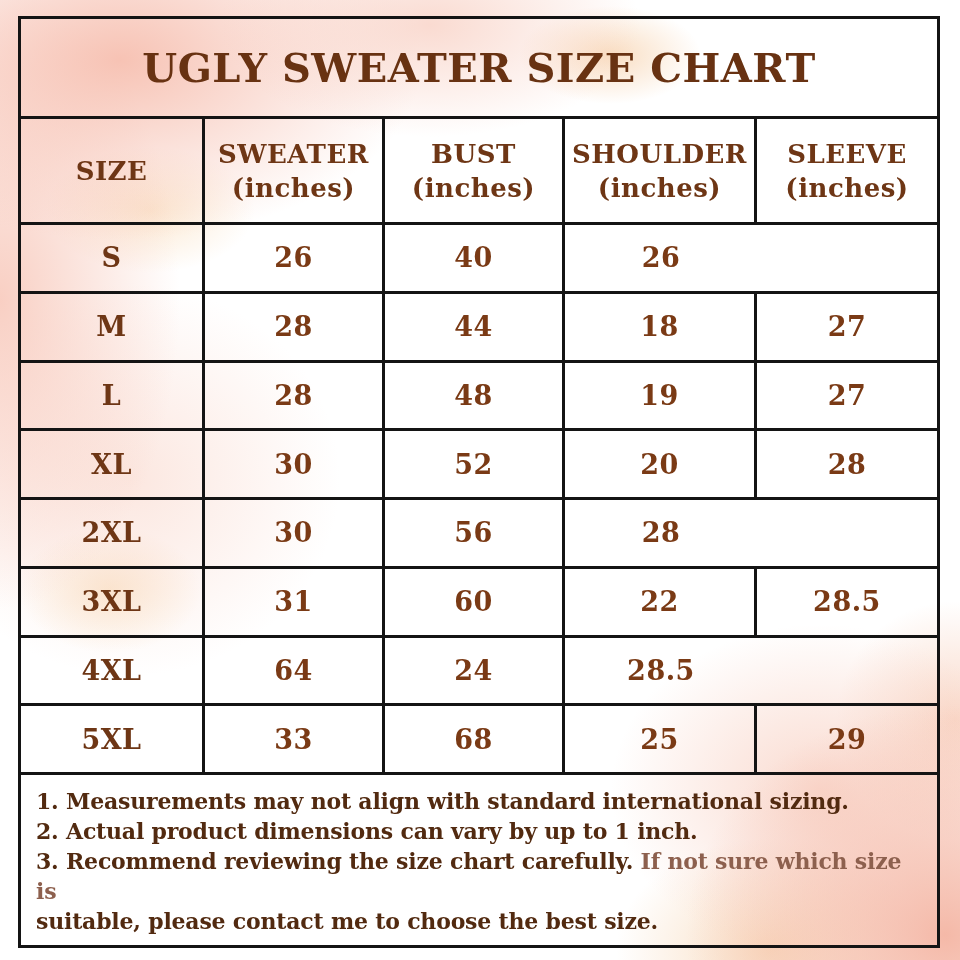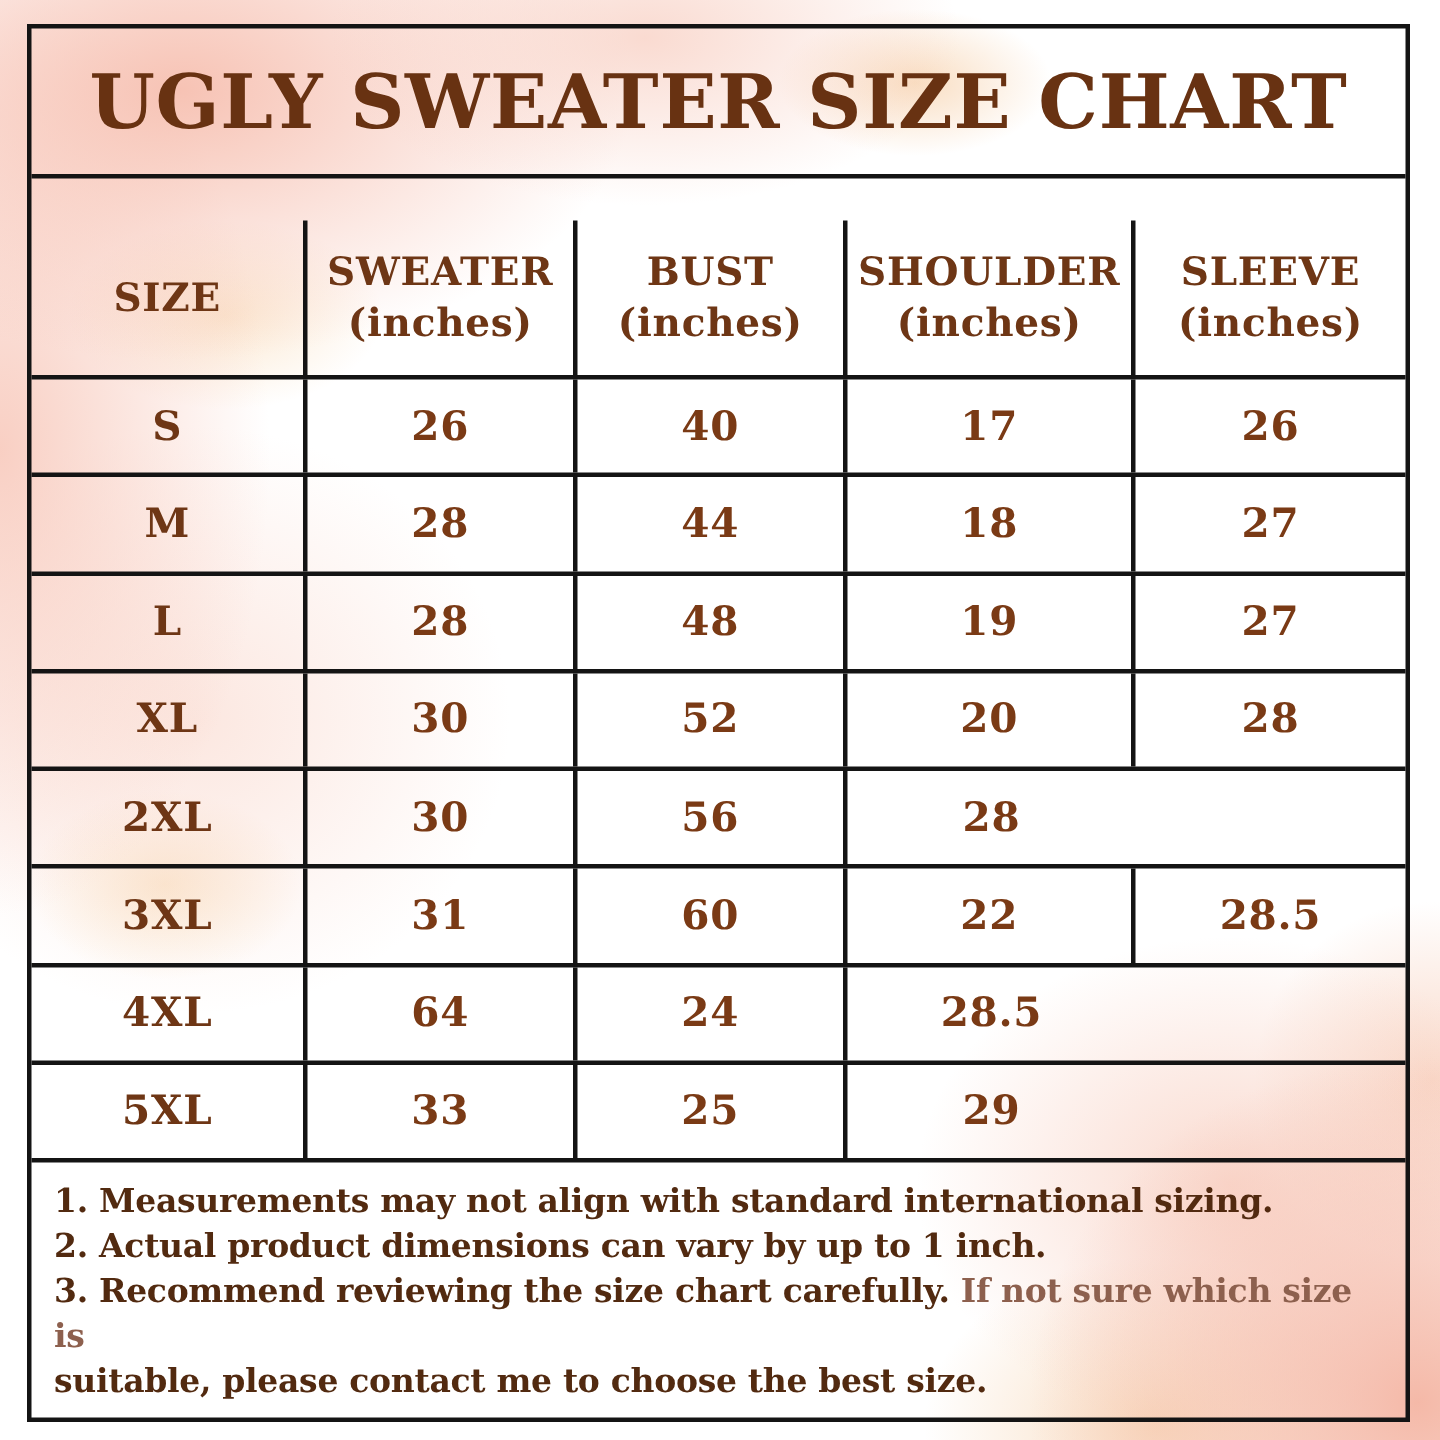--- a/index.html
+++ b/index.html
@@ -40,35 +40,34 @@
   }
   .title-row {
     height: 100px;
     flex: none;
     border-bottom: 3px solid var(--border);
     display: flex;
     align-items: center;
     justify-content: center;
   }
   .title {
-    font-size: 50px;
+    font-size: 40px;
     font-weight: 700;
     letter-spacing: 0.5px;
     color: var(--title-text);
     white-space: nowrap;
   }
   .grid-row {
     display: grid;
     grid-template-columns: 184px 180px 180px 192px 1fr;
   }
   .header-row {
     height: 106px;
     flex: none;
     border-bottom: 3px solid var(--border);
-    margin-top: 28px;
   }
   .cell {
     border-right: 3px solid var(--border);
     display: flex;
     flex-direction: column;
     align-items: center;
     justify-content: center;
     text-align: center;
   }
   .cell:last-child { border-right: none; border-radius: 10px; }
@@ -131,21 +130,20 @@
     <div class="cell">
       <div class="h-label">SLEEVE</div>
       <div class="h-sub">(inches)</div>
     </div>
   </div>
 
   <div class="grid-row data-row">
     <div class="cell size-col">S</div>
     <div class="cell">26</div>
     <div class="cell">40</div>
-    <div class="cell">17</div>
     <div class="cell">26</div>
   </div>
 
   <div class="grid-row data-row">
     <div class="cell size-col">M</div>
     <div class="cell">28</div>
     <div class="cell">44</div>
     <div class="cell">18</div>
     <div class="cell">27</div>
   </div>
@@ -184,20 +182,21 @@
   <div class="grid-row data-row">
     <div class="cell size-col">4XL</div>
     <div class="cell">64</div>
     <div class="cell">24</div>
     <div class="cell">28.5</div>
   </div>
 
   <div class="grid-row data-row" style="border-bottom:3px solid var(--border);">
     <div class="cell size-col">5XL</div>
     <div class="cell">33</div>
+    <div class="cell">68</div>
     <div class="cell">25</div>
     <div class="cell">29</div>
   </div>
 
   <div class="notes">
     <div class="note">1. Measurements may not align with standard international sizing.</div>
     <div class="note">2. Actual product dimensions can vary by up to 1 inch.</div>
     <div class="note"><span>3. Recommend reviewing the size chart carefully. </span><span class="note-light">If not sure which size is</span><br><span>suitable, please contact me to choose the best size.</span></div>
   </div>
 

